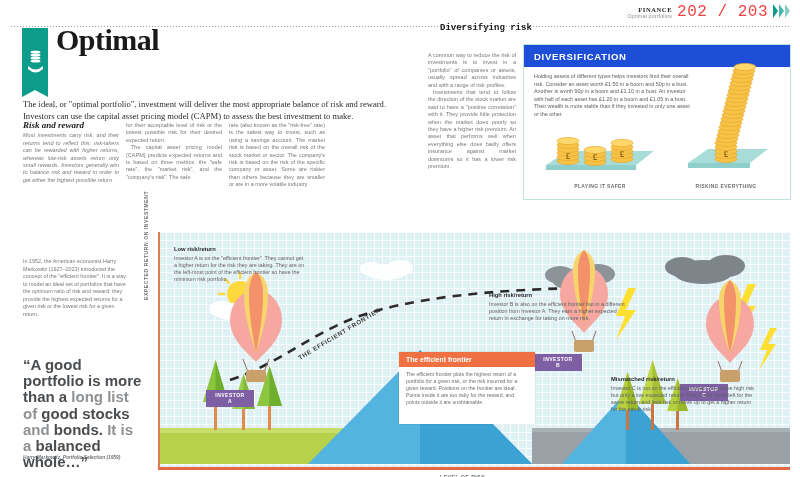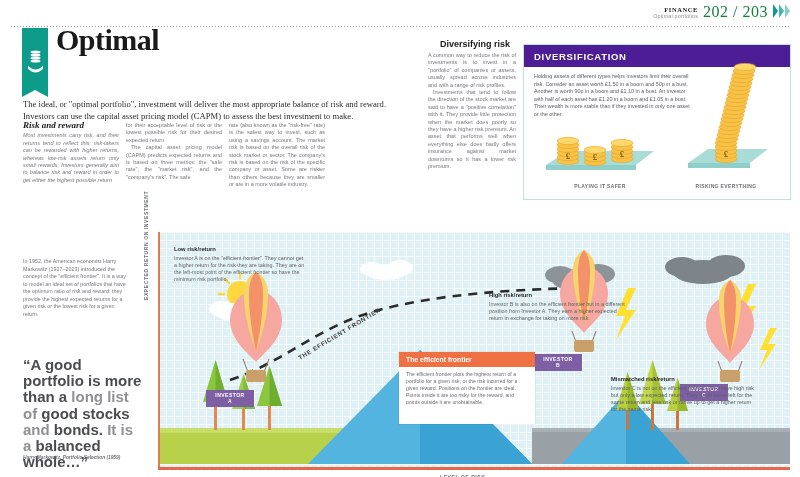--- a/index.html
+++ b/index.html
@@ -4,21 +4,21 @@
 <style>
   html,body{margin:0;padding:0;background:#fff;}
   body{width:800px;height:477px;overflow:hidden;font-family:"Liberation Sans",sans-serif;color:#231f20;}
   .page{position:relative;width:800px;height:477px;background:#ffffff;}
 
   
   .hdr{position:absolute;left:0;top:0;width:800px;height:28px;}
   .hdr-right{position:absolute;right:10px;top:4px;display:flex;align-items:flex-end;gap:5px;}
   .hdr-cat{font-family:"Liberation Serif",serif;font-weight:bold;font-size:6.5px;letter-spacing:.6px;text-align:right;color:#231f20;line-height:7px;}
   .hdr-sub{font-size:5.3px;color:#8d8f91;text-align:right;line-height:7px;letter-spacing:.2px;}
-  .hdr-pages{font-family:Liberation Serif, serif;font-size:16px;color:#15803d;letter-spacing:.5px;line-height:16px;}
+  .hdr-pages{font-family:Liberation Mono, monospace;font-size:16px;color:#ef4444;letter-spacing:.5px;line-height:16px;}
   .chev{display:flex;align-items:center;gap:1px;padding-bottom:2px;}
   .chev i{display:block;width:0;height:0;border-top:7px solid transparent;border-bottom:7px solid transparent;border-left:5px solid #0d9b8a;}
   .chev i:nth-child(1){opacity:1}.chev i:nth-child(2){opacity:.75}.chev i:nth-child(3){opacity:.5}
   .dotrule{position:absolute;left:10px;top:26px;width:780px;height:1px;
     background-image:radial-gradient(circle, #9aa0a3 0.5px, transparent 0.6px);
     background-size:3px 1px;background-repeat:repeat-x;}
 
   
   .title-tab{position:absolute;left:22px;top:28px;width:26px;height:62px;background:#0d9b8a;}
   .title-tab:after{content:"";position:absolute;left:0;bottom:-7px;border-left:13px solid #0d9b8a;border-right:13px solid #0d9b8a;border-bottom:7px solid transparent;}
@@ -28,25 +28,25 @@
 
   
   .colhead{font-family:"Liberation Serif",serif;font-weight:bold;font-size:9px;color:#1a1a1a;margin:0 0 3px 0;}
   .bodycol{position:absolute;font-size:5.5px;line-height:7.4px;color:#76797c;text-align:justify;}
   .bodycol p{margin:0;}
   .bodycol p+p{text-indent:5px;}
   #col1{left:23px;top:122px;width:96px;font-style:italic;}
   #col2{left:126px;top:122px;width:96px;}
   #col3{left:229px;top:122px;width:96px;}
   #col4{left:428px;top:52px;width:88px;}
-  .sec-head-dr{position:absolute;left:428px;top:39px;font-family:Liberation Sans, sans-serif;font-weight:bold;font-size:9px;color:#1a1a1a;padding-left:12px;}
+  .sec-head-dr{position:absolute;left:428px;top:23px;font-family:Liberation Mono, monospace;font-weight:bold;font-size:9px;color:#1a1a1a;padding-left:12px;}
 
   
   .divbox{position:absolute;left:523px;top:44px;width:266px;height:154px;background:#ffffff;border:1px solid #bfe3de;}
-  .divbox-hd{position:absolute;left:0;top:0;width:100%;height:22px;background:#4c1d95;}
+  .divbox-hd{position:absolute;left:0;top:0;width:100%;height:22px;background:#1d4ed8;}
   .divbox-hd span{position:absolute;left:10px;top:6px;font-weight:bold;font-size:9.5px;letter-spacing:.7px;color:#ffffff;}
   .divbox-body{position:absolute;left:10px;top:28px;width:160px;font-size:5.4px;line-height:7.6px;color:#5d6164;}
   .coin-area{position:absolute;left:0;top:74px;width:100%;height:78px;}
   .tray-lbl{position:absolute;font-size:5px;font-weight:bold;letter-spacing:.35px;color:#6d7174;text-align:center;}
 
   
   .ef-head{position:absolute;left:23px;top:228px;width:120px;font-family:"Liberation Serif",serif;font-weight:bold;font-size:12.5px;line-height:14px;color:#1a1a1a;}
   .ef-body{position:absolute;left:23px;top:258px;width:108px;font-size:5.4px;line-height:7.5px;color:#76797c;}
   .quote{position:absolute;left:23px;top:357px;width:122px;font-size:15px;line-height:16.2px;font-weight:bold;color:#8e9194;}
   .quote b{color:#4a4d50;font-weight:bold;}

